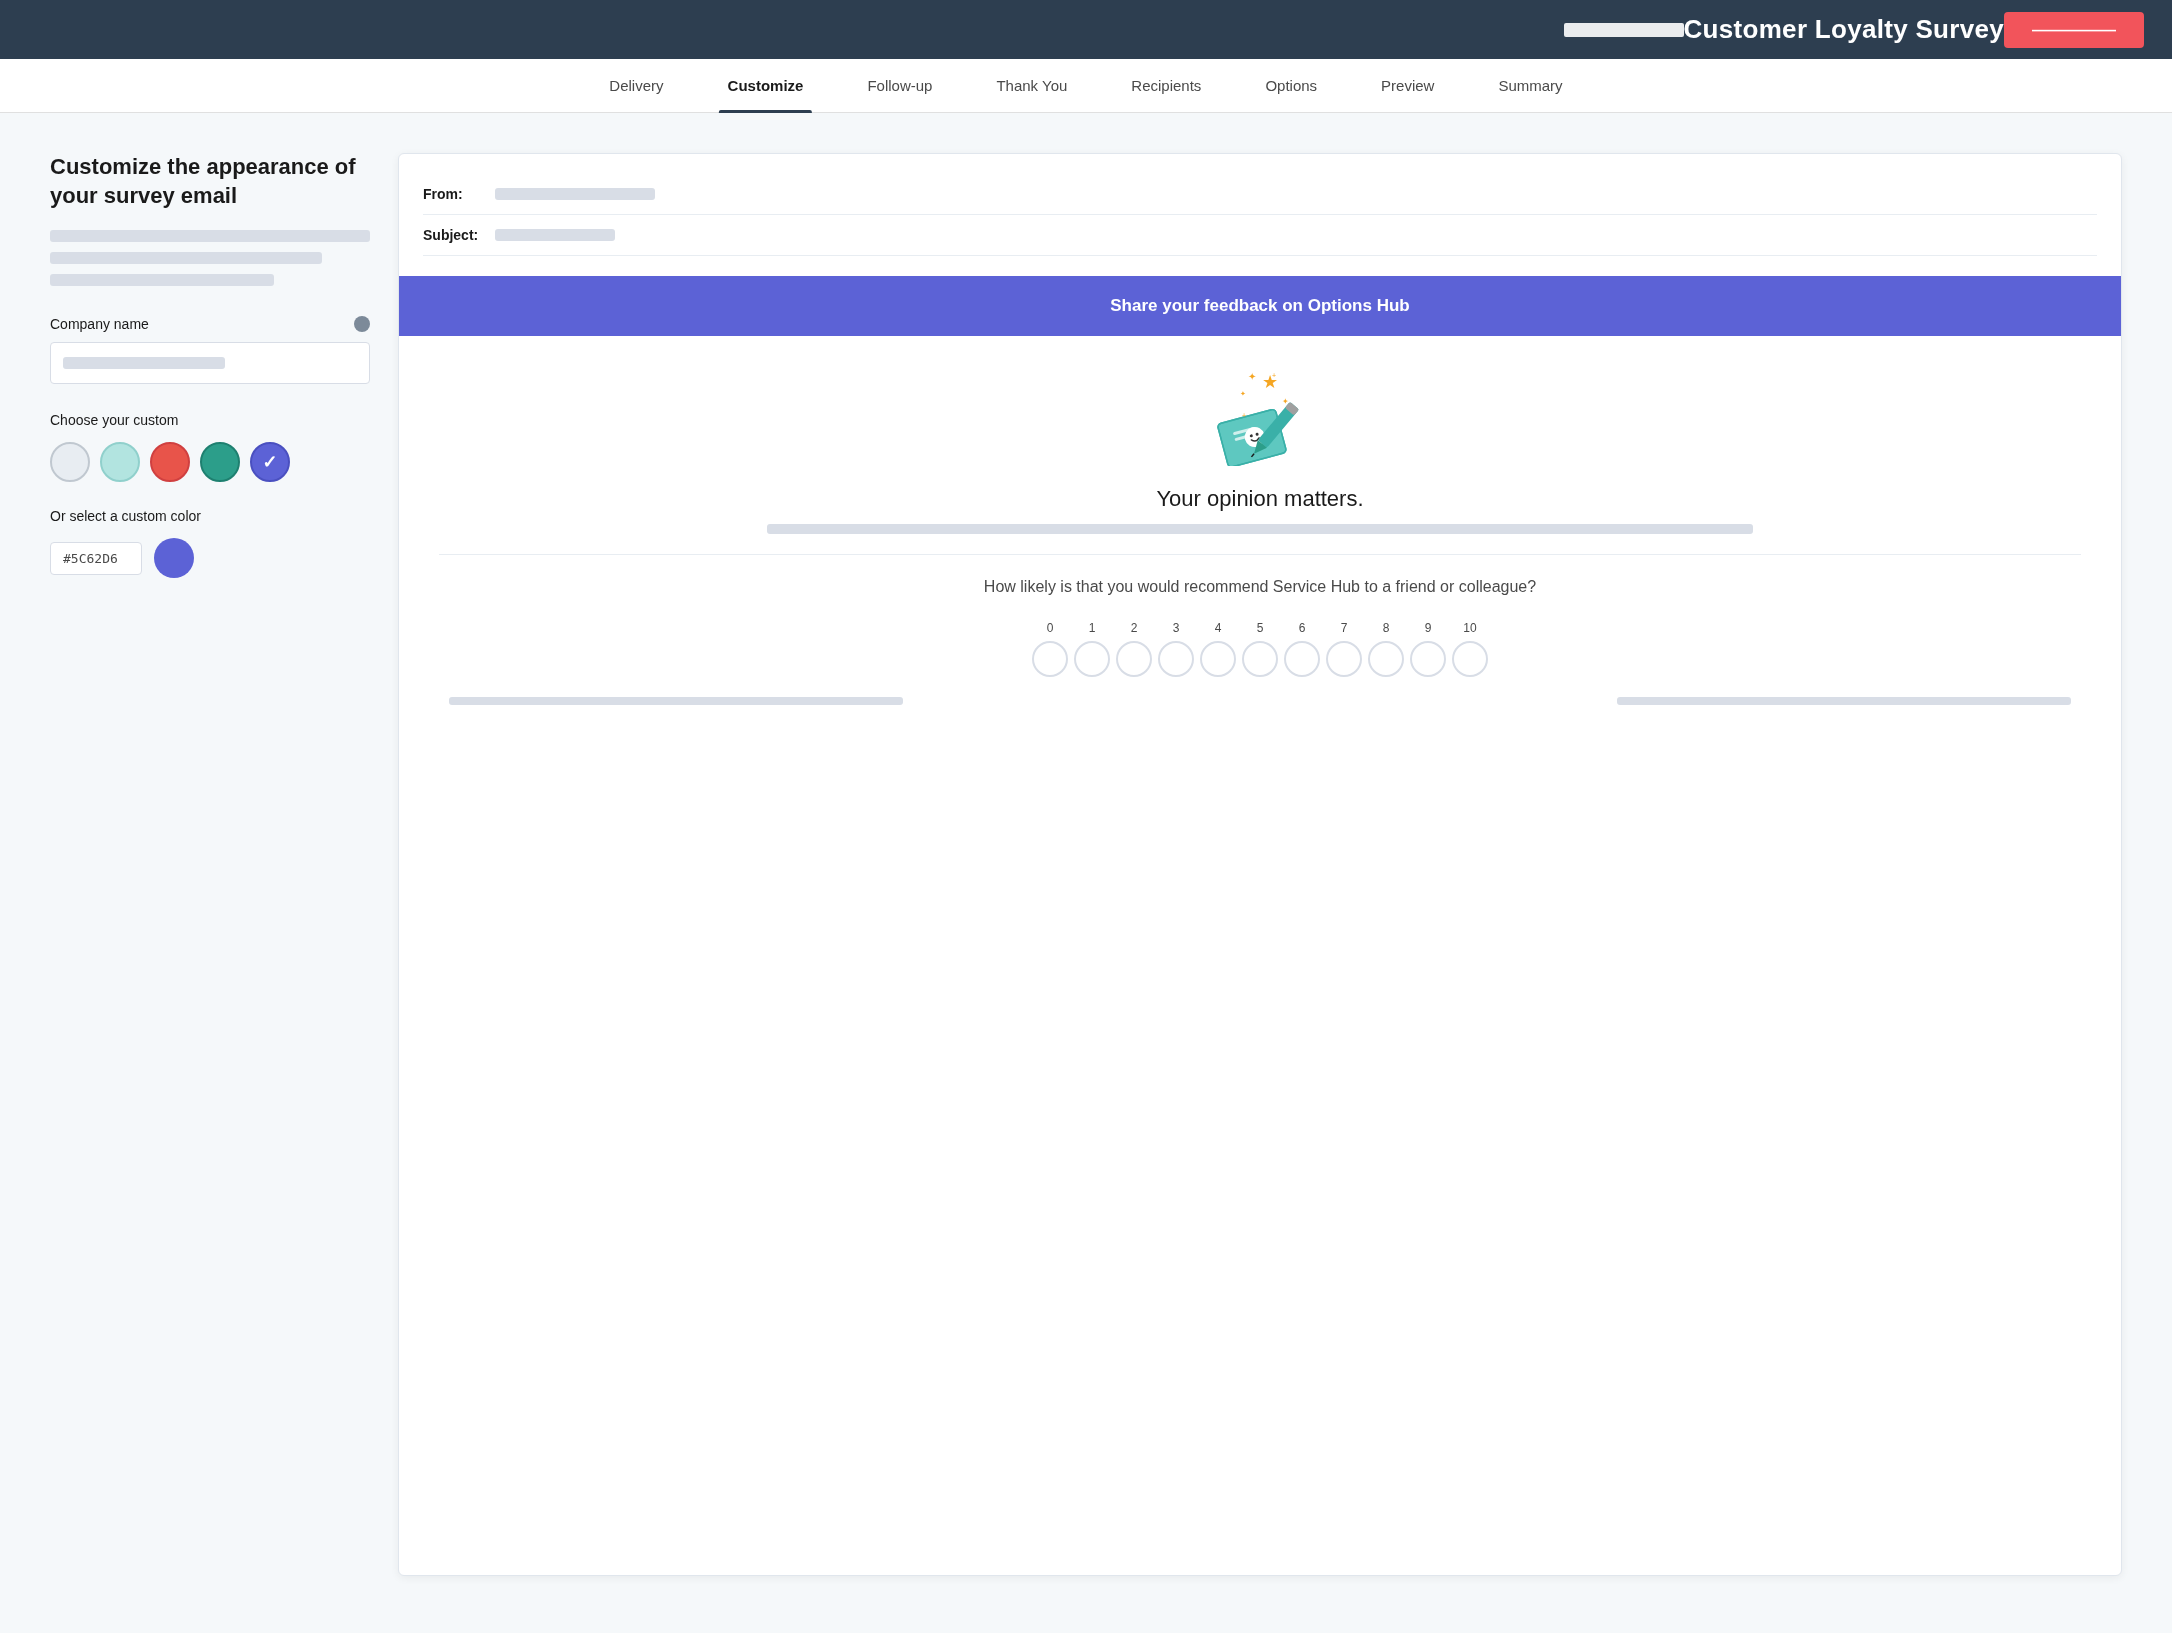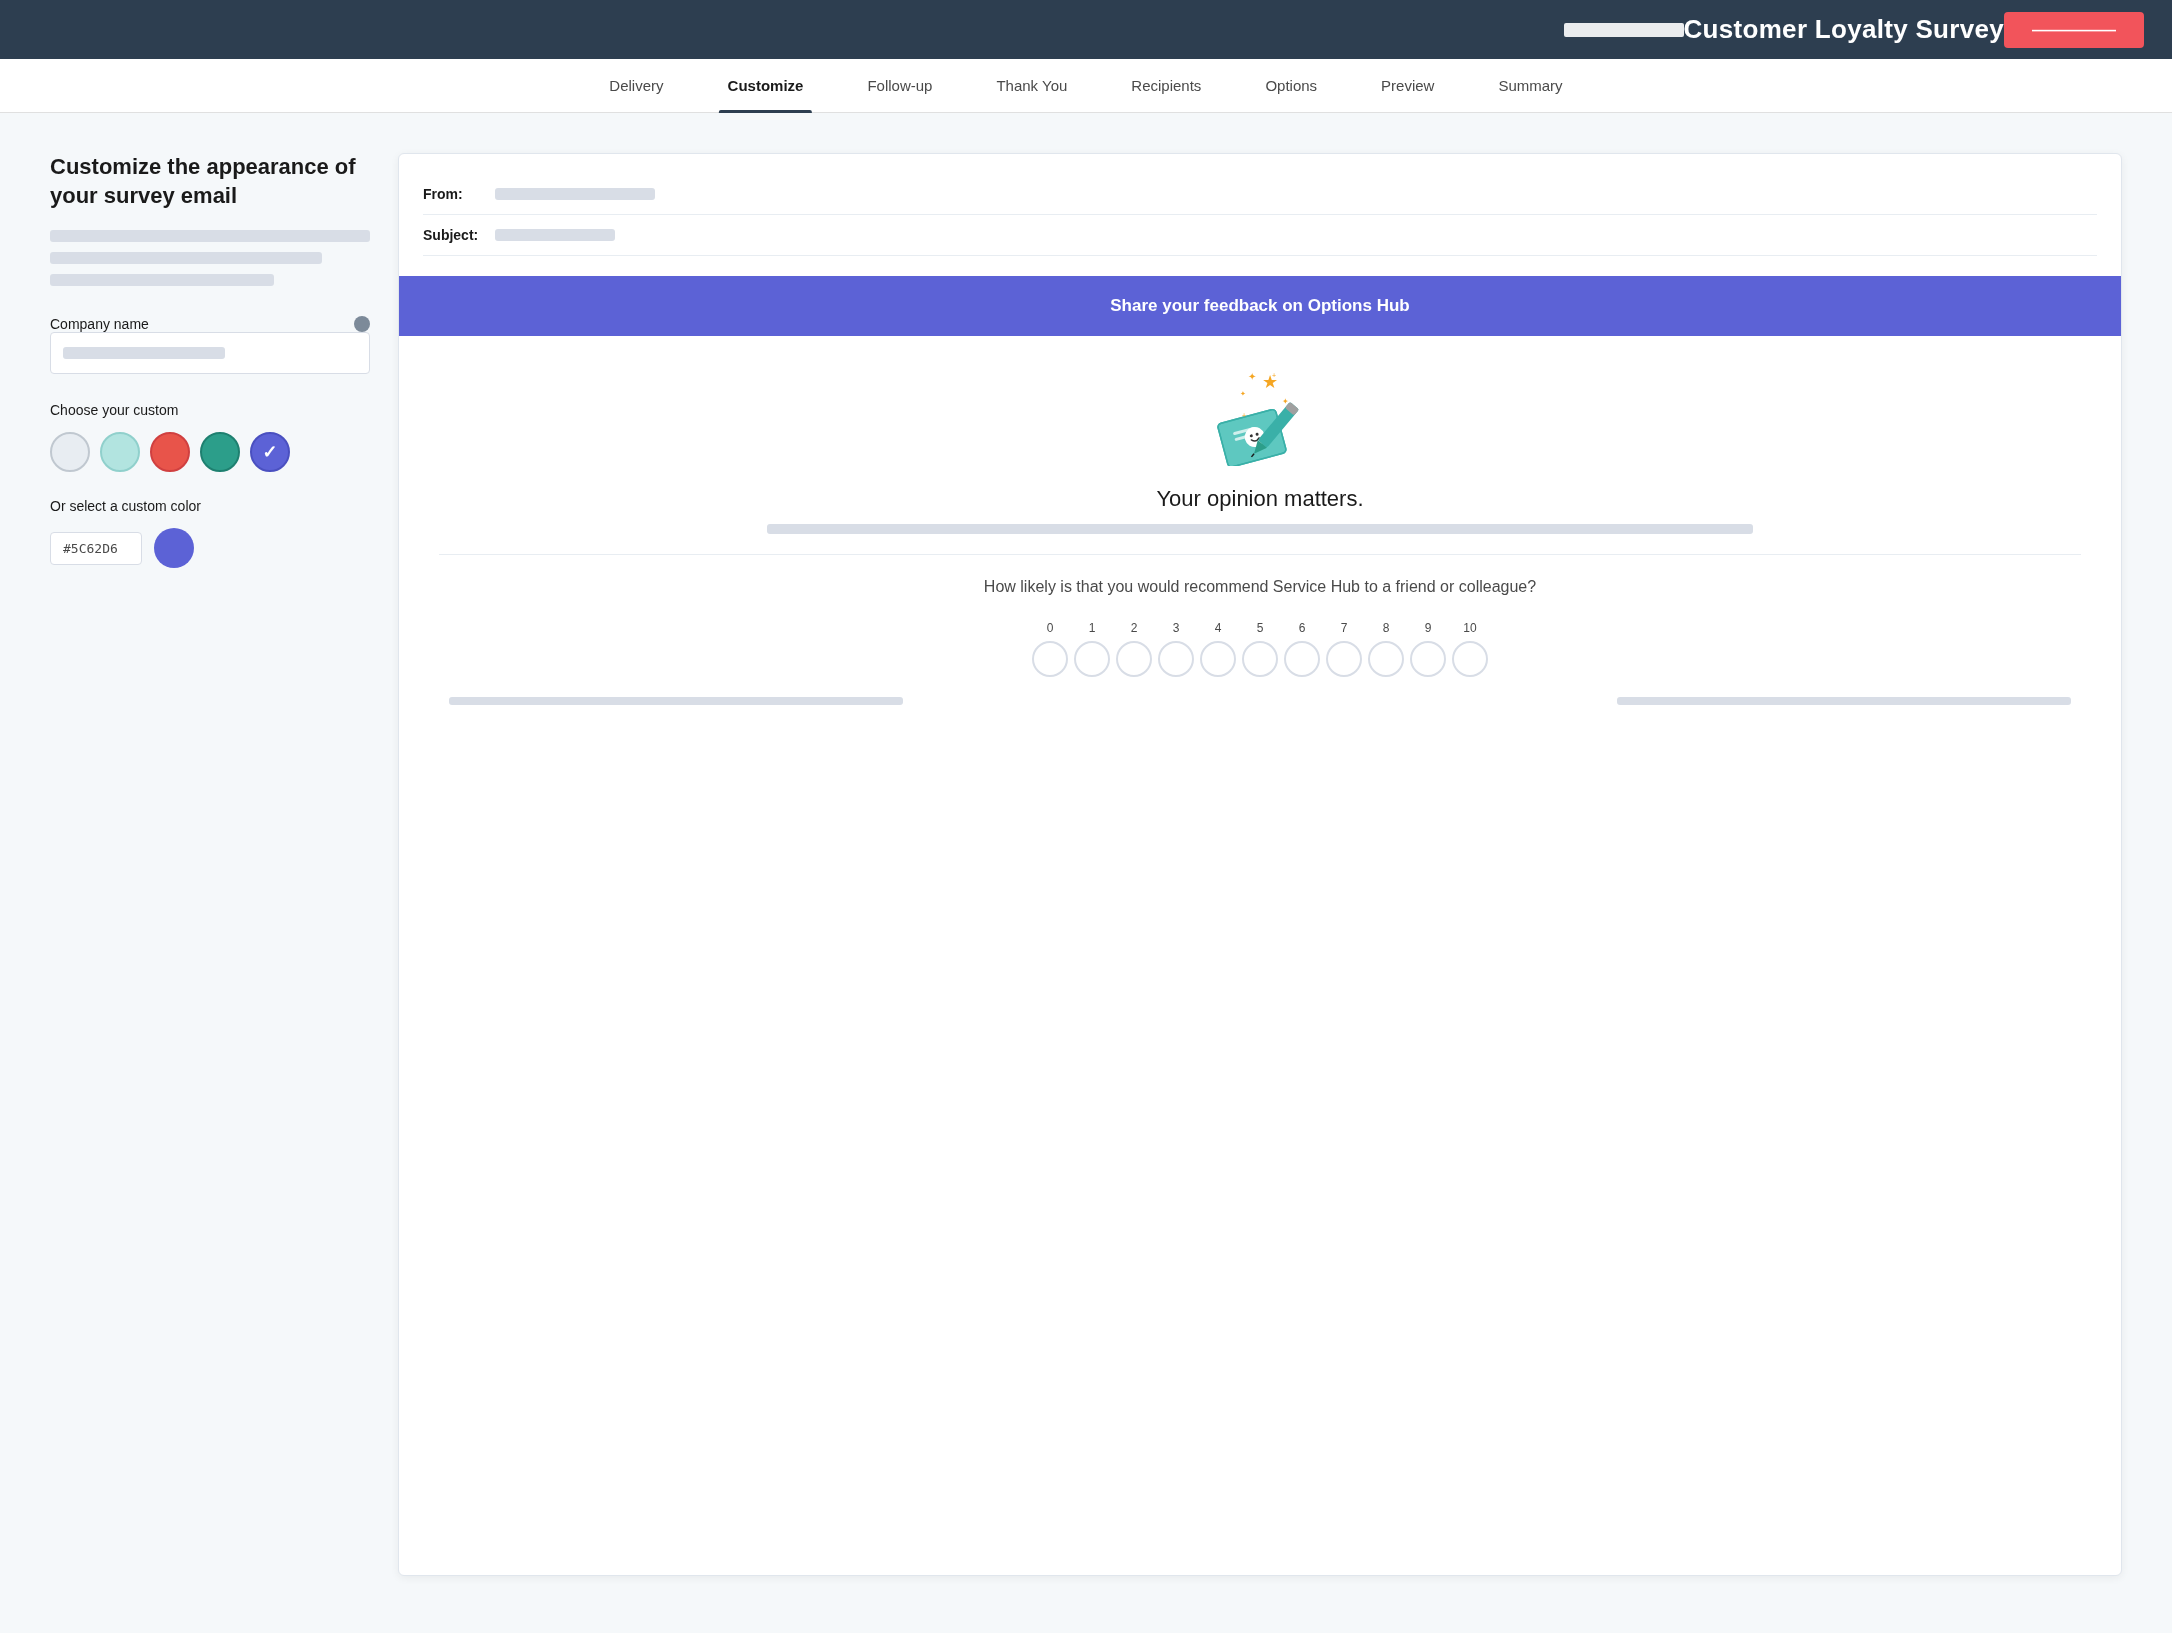--- a/index.html
+++ b/index.html
@@ -104,20 +104,21 @@
     .skeleton-line.w85 { width: 85%; }
     .skeleton-line.w70 { width: 70%; }
 
     .field-section {
       margin-top: 30px;
     }
     .field-label-row {
       display: flex;
       align-items: center;
       justify-content: space-between;
+      margin-bottom: 10px;
     }
     .field-label {
       font-size: 14px;
       color: #1a1a1a;
       font-weight: 500;
     }
     .field-toggle {
       width: 16px;
       height: 16px;
       background: #7c8a99;

